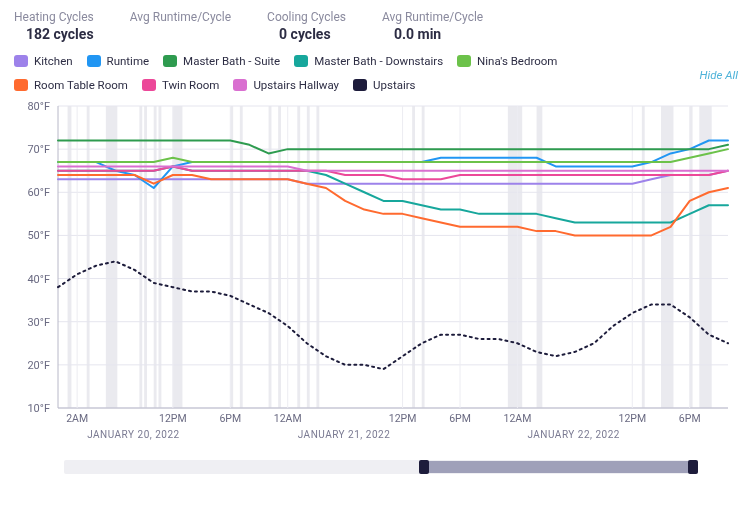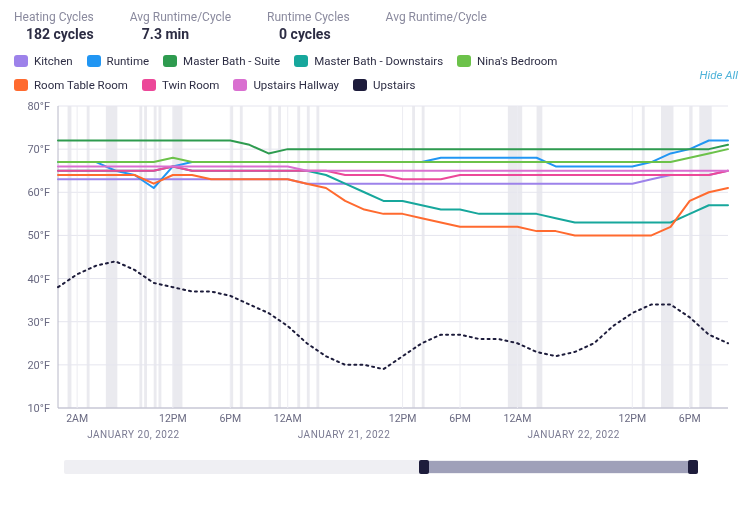--- a/index.html
+++ b/index.html
@@ -29,28 +29,28 @@
 <body>
 
 <div class="container">
   <div class="stats">
     <div>
       <div class="stat-label">Heating Cycles</div>
       <div class="stat-value">182 cycles</div>
     </div>
     <div>
       <div class="stat-label">Avg Runtime/Cycle</div>
-      <div class="stat-value">7.3 min</div>
     </div>
     <div>
-      <div class="stat-label">Runtime Cycles</div>
+      <div class="stat-label">Cooling Cycles</div>
       <div class="stat-value">0 cycles</div>
     </div>
     <div>
       <div class="stat-label">Avg Runtime/Cycle</div>
+      <div class="stat-value">0.0 min</div>
     </div>
   </div>
 
   <div class="legend-wrap">
     <div class="legend" id="legend">
         <div class="legend-item">
           <span class="swatch" style="background: rgb(157, 130, 234);"></span>
           <span>Kitchen</span>
         </div>
         <div class="legend-item">

